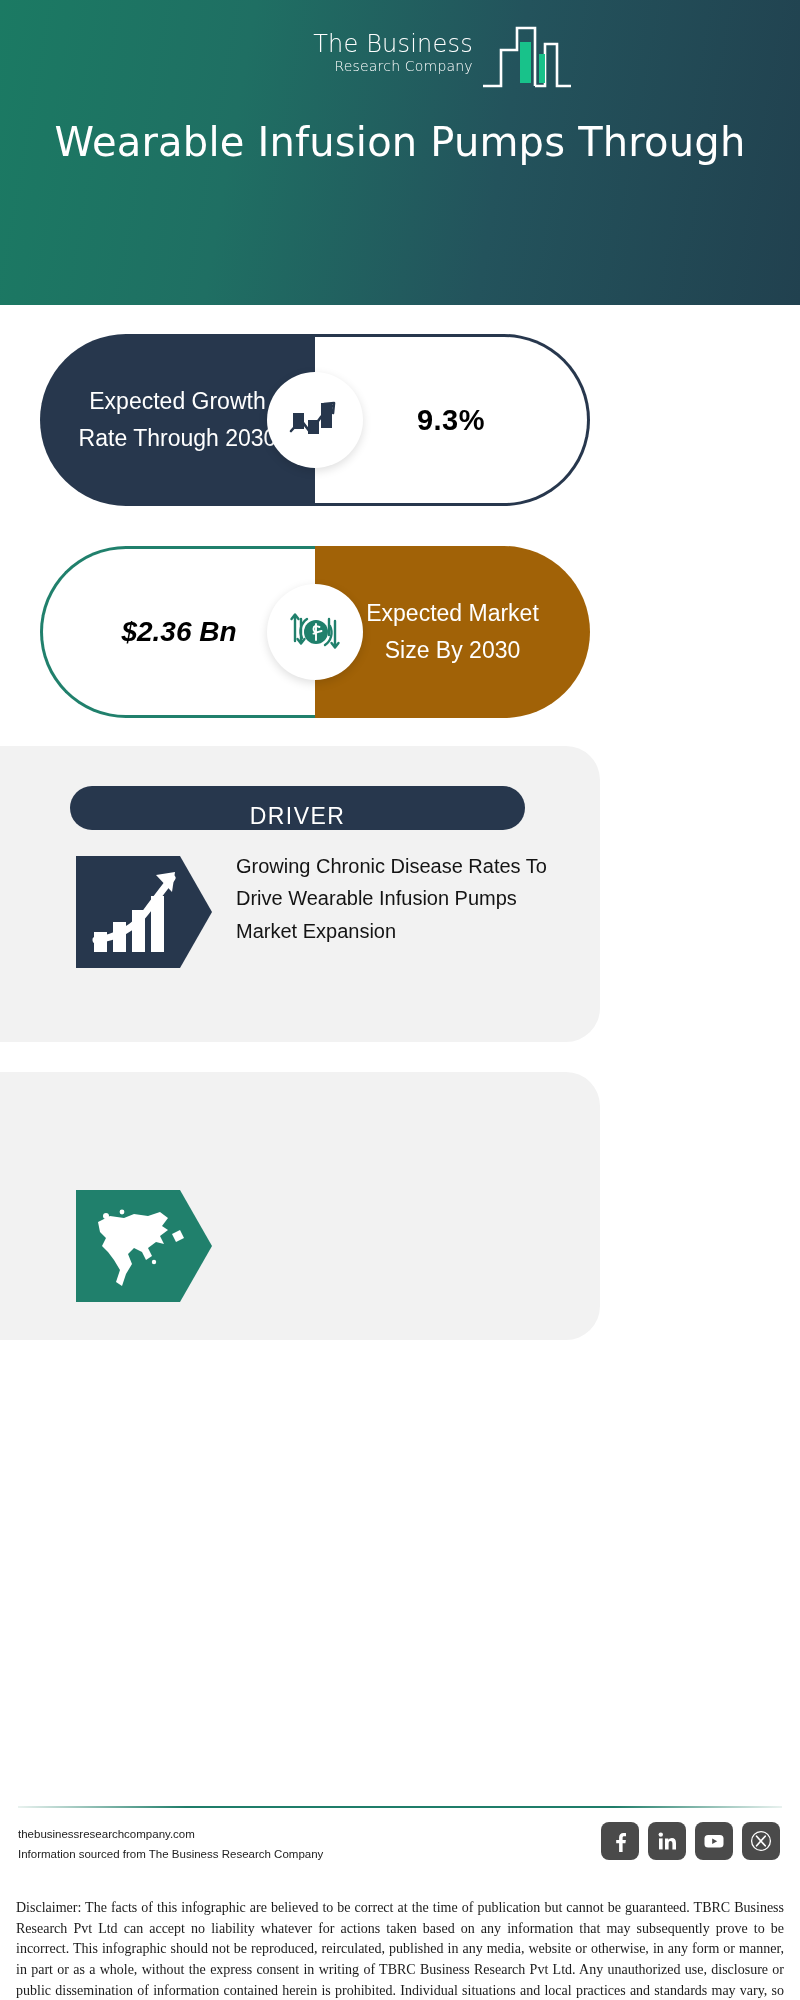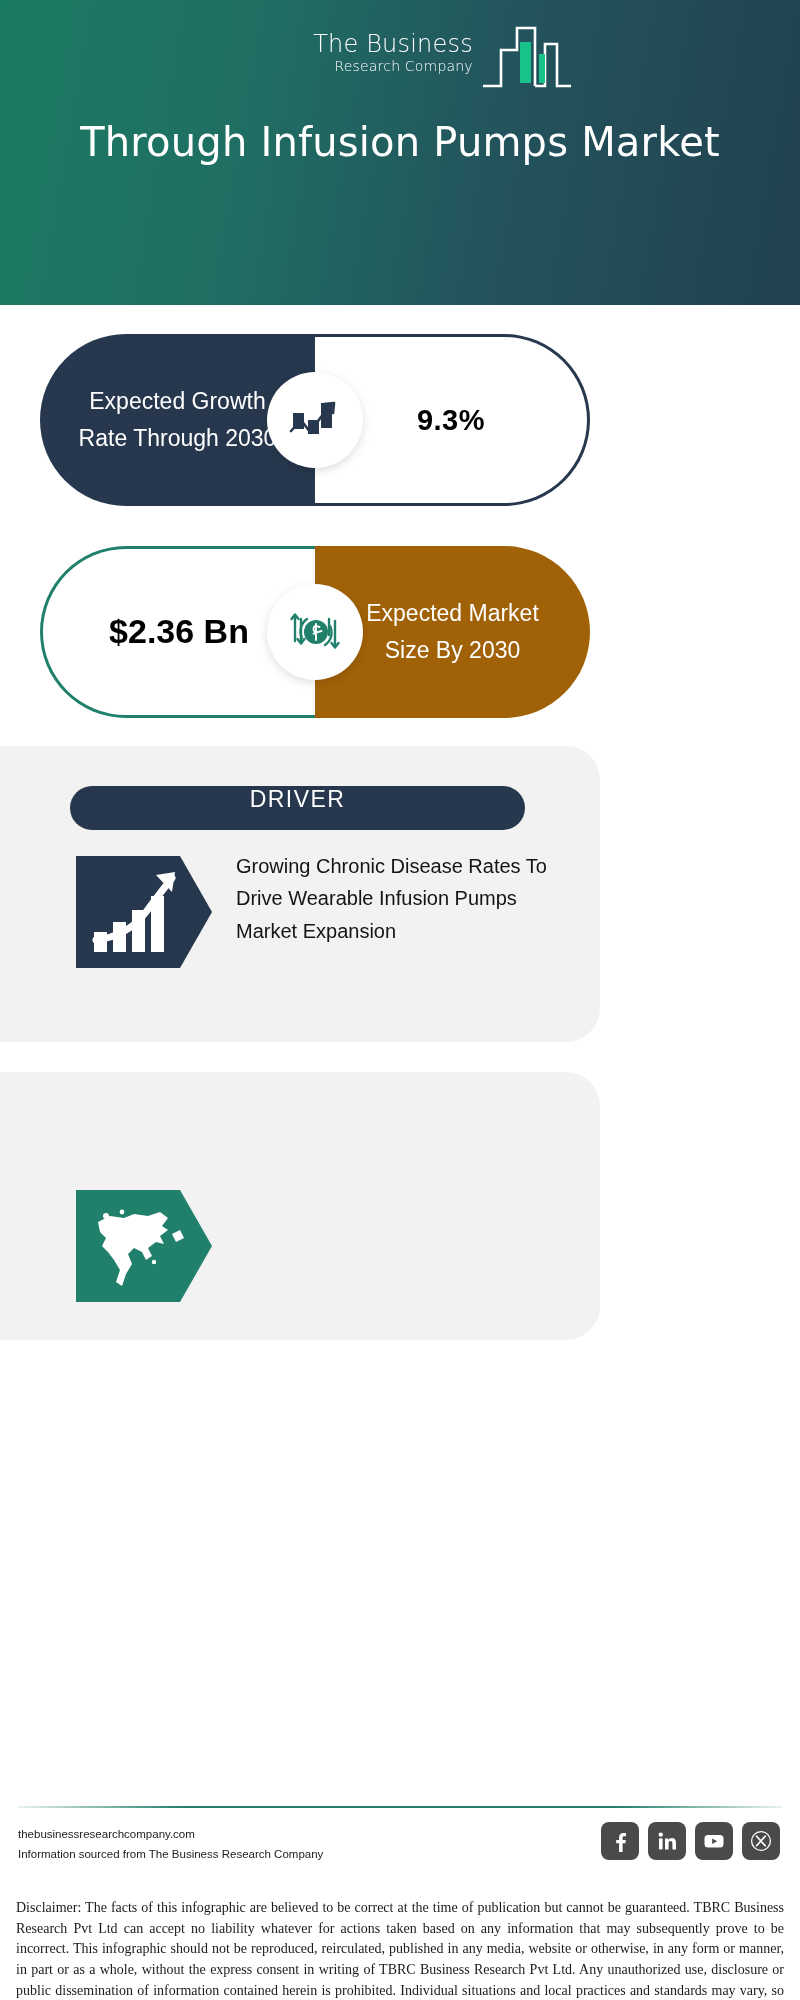--- a/index.html
+++ b/index.html
@@ -56,21 +56,21 @@
                border-right:3px solid #27374d; border-radius:0 86px 86px 0; }
   .c1 .label { color:#ffffff; font-size:23px; line-height:1.62; font-weight:400; }
   .c1 .value { color:#000000; font-size:29px; font-weight:700; letter-spacing:.5px; }
 
   
   .c2 { top:546px; }
   .c2 .left  { left:0; background:#ffffff;
                border-top:3px solid #20806c; border-bottom:3px solid #20806c;
                border-left:3px solid #20806c; border-radius:86px 0 0 86px; }
   .c2 .right { left:275px; background:#a16207; border-radius:0 86px 86px 0; }
-  .c2 .value { color:#000000; font-size:34px; font-weight:700; line-height:1.45; }
+  .c2 .value { color:#000000; font-size:28px; font-weight:700; line-height:1.45;font-style:italic; }
   .c2 .label { color:#ffffff; font-size:23px; line-height:1.62; font-weight:400; }
 
   .badge {
     position:absolute; left:50%; top:50%;
     width:96px; height:96px; margin-left:-48px; margin-top:-48px;
     background:#ffffff; border-radius:50%;
     display:flex; align-items:center; justify-content:center;
     box-shadow:0 3px 10px rgba(0,0,0,.13);
     z-index:5;
   }
@@ -79,21 +79,21 @@
   .panel {
     position:absolute; left:0; width:600px;
     background:#f2f2f2; border-radius:0 34px 34px 0;
   }
   .p-driver { top:746px;  height:296px; }
   .p-region { top:1072px; height:268px; }
 
   .pill {
     position:absolute; left:70px; height:44px; width:455px;
     border-radius:22px; color:#ffffff; font-size:23px; letter-spacing:1.4px;
-    display:flex; align-items:flex-start; justify-content:center;
+    display:flex; align-items:flex-end; justify-content:center;
   }
   .p-driver .pill { top:40px; background:#27374d; }
   .p-region .pill { top:48px; background:#20806c; }
 
   .pent { position:absolute; left:76px; width:136px; height:112px; }
   .p-driver .pent { top:110px; }
   .p-region .pent { top:118px; }
 
   .body-text {
     position:absolute; left:236px; width:340px;
@@ -137,21 +137,21 @@
     </div>
     <div class="logo-mark">
       <svg width="96" height="66" viewBox="0 0 96 66">
         <path d="M4 62 H22 V26 H38 V4 H56 V62" fill="none" stroke="#ffffff" stroke-width="2.6"></path>
         <path d="M56 62 H66 V20 H78 V62 H92" fill="none" stroke="#ffffff" stroke-width="2.6"></path>
         <rect x="41" y="18" width="11" height="41" fill="#18c28a"></rect>
         <rect x="60" y="30" width="6" height="29" fill="#18c28a"></rect>
       </svg>
     </div>
   </div>
-  <div class="header-title">Through Infusion Pumps Market</div>
+  <div class="header-title">Wearable Infusion Pumps Through</div>
 </div>
 
 <div class="stat-card c1">
   <div class="half left">
     <div class="half-inner">
       <span class="label">Expected Growth Rate Through 2030</span>
     </div>
   </div>
   <div class="half right">
     <div class="half-inner">

